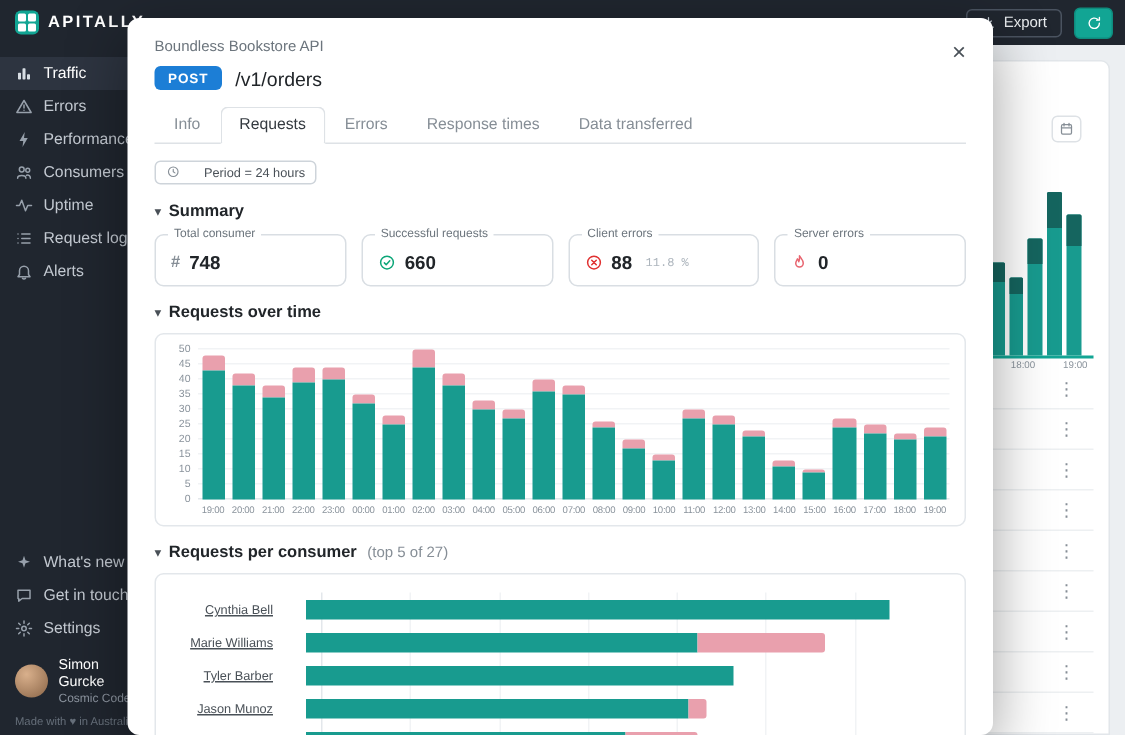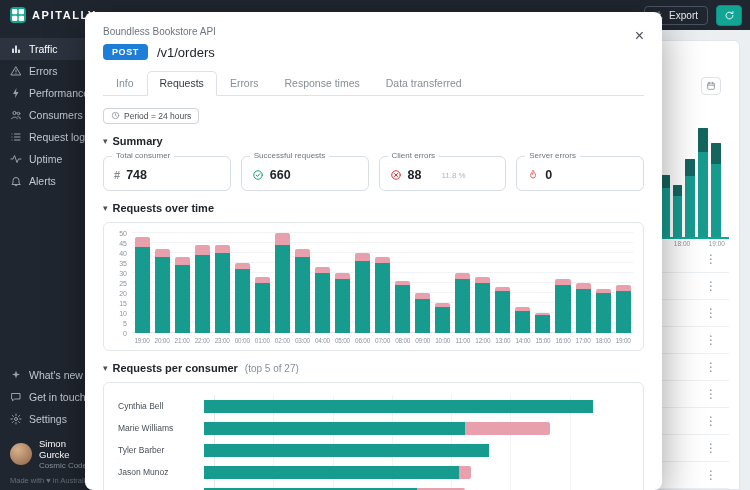--- a/index.html
+++ b/index.html
@@ -48,35 +48,35 @@
   .modal { position:absolute; left:85px; top:12px; width:577px; height:478px; background:#fff; border-radius:8px; box-shadow:0 12px 40px rgba(0,0,0,.38); z-index:10; overflow:hidden; padding:14px 18px 0; }
   .close-btn { position:absolute; right:14px; top:12px; font-size:16px; color:#495057; background:none; border:none; cursor:pointer; line-height:1; padding:4px; }
   .api-name { font-size:10px; color:#6c757d; }
   .endpoint-row { display:flex; align-items:center; gap:9px; margin-top:7px; }
   .method-badge { background:#1c7ed6; color:#fff; font-size:9px; font-weight:bold; letter-spacing:.6px; padding:3px 9px; border-radius:4px; }
   .endpoint-path { font-family:Liberation Sans, sans-serif; font-size:13px; color:#212529; }
   .tabs { display:flex; margin-top:11px; border-bottom:1px solid #dee2e6; }
   .tab { padding:5px 12px 6px; font-size:10.5px; color:#868e96; cursor:pointer; border:1px solid transparent; border-bottom:none; }
   .tab.active { color:#343a40; background:#fff; border:1px solid #dee2e6; border-bottom:1px solid #fff; margin-bottom:-1px; border-radius:5px 5px 0 0; }
   .modal-body { padding-top:10px; }
-  .period-pill { display:inline-flex; align-items:center; gap:4px; border:1px solid #ced4da; border-radius:4px; padding:2px 7px; font-size:8.5px; color:#495057; cursor:pointer; background:#fff; }
+  .period-pill { display:inline-flex; align-items:center; gap:16px; border:1px solid #ced4da; border-radius:4px; padding:2px 7px; font-size:8.5px; color:#495057; cursor:pointer; background:#fff; }
   .period-pill .icon { font-size:9px; color:#868e96; }
   .section-head { display:flex; align-items:center; gap:5px; margin-top:11px; cursor:pointer; }
   .section-head .caret { font-size:9px; color:#495057; }
   .section-title { font-size:11px; font-weight:bold; color:#212529; }
   .section-suffix { font-size:10px; font-weight:normal; color:#868e96; margin-left:2px; }
 
   .cards-row { display:flex; gap:10px; margin-top:9px; }
   .sum-card { flex:1; position:relative; border:1px solid #d9dee3; border-radius:6px; padding:11px 10px 8px; background:#fff; }
   .sum-label { position:absolute; top:-6px; left:8px; background:#fff; padding:0 4px; font-size:8px; color:#6c757d; white-space:nowrap; }
   .sum-value-row { display:flex; align-items:center; gap:6px; }
   .sum-icon { font-size:12px; }
   .sum-icon.txt { font-size:11px; font-weight:bold; }
   .sum-value { font-size:12.5px; font-weight:bold; color:#212529; }
-  .sum-sub { font-size:8px; color:#adb5bd; margin-left:14px; }
+  .sum-sub { font-size:8px; color:#adb5bd; margin-left:3px;font-family:Liberation Mono, monospace; }
 
   .chart-card { margin-top:8px; border:1px solid #e3e7eb; border-radius:6px; padding:10px 10px 6px 4px; background:#fff; }
   .ot-wrap { display:flex; }
   .ot-yaxis { width:24px; position:relative; height:100px; flex:none; }
   .ot-ytick { position:absolute; right:5px; transform:translateY(50%); font-size:7px; color:#8a939c; }
   .ot-plot { flex:1; position:relative; height:100px; }
   .ot-grid { position:absolute; left:0; right:0; height:1px; background:#f1f3f5; }
   .ot-grid.zero { background:#e3e7eb; }
   .ot-bars { position:absolute; inset:0; display:flex; align-items:flex-end; }
   .ot-slot { flex:1; display:flex; flex-direction:column-reverse; align-items:stretch; margin:0 2.5px; }
@@ -84,21 +84,21 @@
   .ot-pink { background:#e9a0ad; border-radius:2px 2px 0 0; }
   .ot-xlabels { display:flex; margin-left:24px; margin-top:4px; }
   .ot-xlabel { flex:1; text-align:center; font-size:6.4px; color:#8a939c; letter-spacing:-.2px; white-space:nowrap; }
 
   .pc-card { margin-top:8px; border:1px solid #e3e7eb; border-radius:6px; padding:12px 14px 8px; background:#fff; }
   .pc-wrap { position:relative; }
   .pc-gridbox { position:absolute; left:96px; right:0; top:0; bottom:14px; }
   .pc-vline { position:absolute; top:0; bottom:0; width:1px; background:#f1f3f5; }
   .pc-vline.zero { background:#e3e7eb; }
   .pc-row { display:flex; align-items:center; height:22px; position:relative; }
-  .pc-label { width:86px; padding-right:22px; font-size:8.5px; color:#495057; flex:none; white-space:nowrap; }
+  .pc-label { width:86px; padding-right:22px; text-align:right; font-size:8.5px; color:#495057; flex:none; white-space:nowrap;text-decoration:underline; }
   .pc-track { flex:1; display:flex; align-items:center; height:13px; }
   .pc-teal { background:#189b8f; height:13px; }
   .pc-pink { background:#e9a0ad; height:13px; border-radius:0 2px 2px 0; }
 </style>
 </head>
 <body>
 
 <div class="topbar">
   <div class="logo">
     <span class="logo-mark">
@@ -168,37 +168,37 @@
             <path d="M3.5 19.5c0-4.5 11-4.5 11 0"></path>
             <circle cx="17" cy="9" r="2.6"></circle>
             <path d="M15.5 15.6c3-.8 5 1 5 3.9"></path>
           </svg>
         </span>
         <span>Consumers</span>
       </div>
       <div class="side-item">
         <span class="icon">
           <svg viewBox="0 0 24 24" fill="none" stroke="currentColor" stroke-width="2" stroke-linecap="round" stroke-linejoin="round">
+            <path d="M2 12h4l3-7 5 14 3-7h5"></path>
+          </svg>
+        </span>
+        <span>Uptime</span>
+      </div>
+      <div class="side-item">
+        <span class="icon">
+          <svg viewBox="0 0 24 24" fill="none" stroke="currentColor" stroke-width="2" stroke-linecap="round" stroke-linejoin="round">
             <line x1="9" y1="6" x2="20" y2="6"></line>
             <line x1="9" y1="12" x2="20" y2="12"></line>
             <line x1="9" y1="18" x2="20" y2="18"></line>
             <line x1="4" y1="6" x2="4.01" y2="6"></line>
             <line x1="4" y1="12" x2="4.01" y2="12"></line>
             <line x1="4" y1="18" x2="4.01" y2="18"></line>
           </svg>
         </span>
         <span>Request log</span>
-      </div>
-      <div class="side-item">
-        <span class="icon">
-          <svg viewBox="0 0 24 24" fill="none" stroke="currentColor" stroke-width="2" stroke-linecap="round" stroke-linejoin="round">
-            <path d="M2 12h4l3-7 5 14 3-7h5"></path>
-          </svg>
-        </span>
-        <span>Uptime</span>
       </div>
       <div class="side-item">
         <span class="icon">
           <svg viewBox="0 0 24 24" fill="none" stroke="currentColor" stroke-width="2" stroke-linecap="round" stroke-linejoin="round">
             <path d="M18 16v-5a6 6 0 0 0-12 0v5l-2 3h16z"></path>
             <path d="M10 21a2.5 2.5 0 0 0 4 0"></path>
           </svg>
         </span>
         <span>Alerts</span>
       </div>

